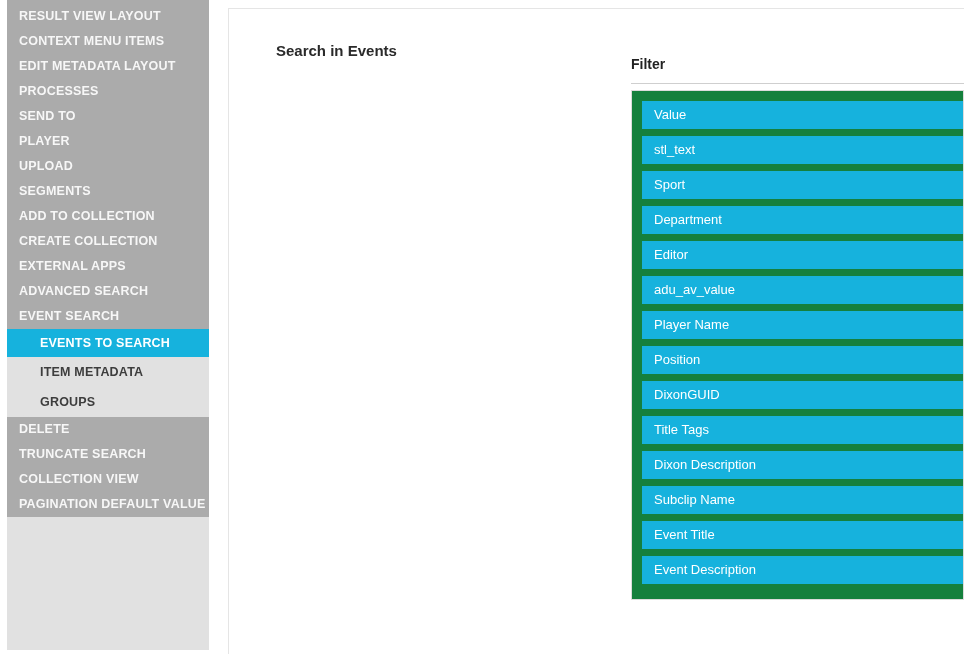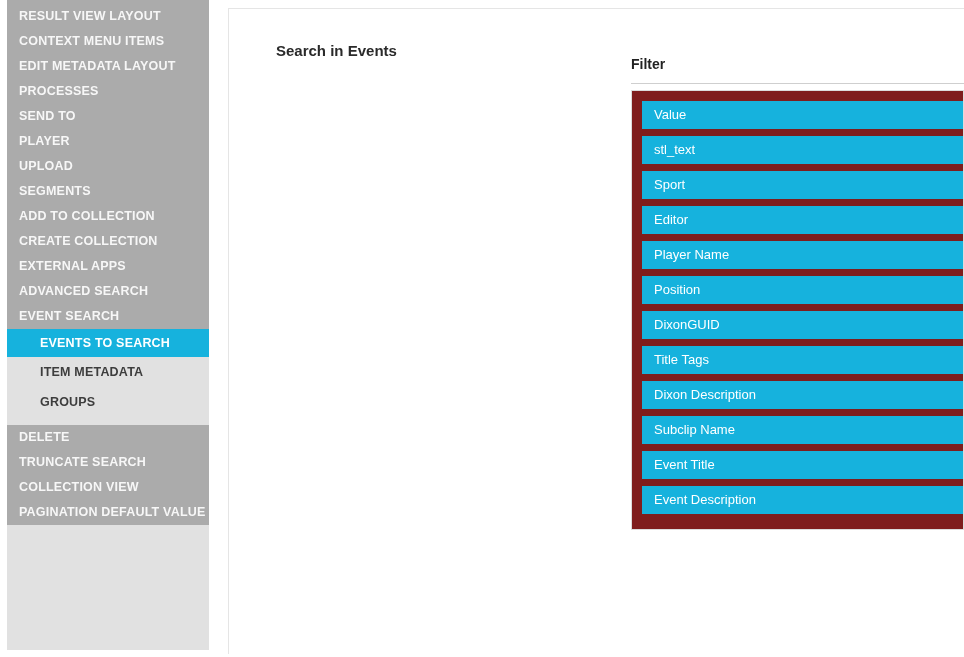--- a/index.html
+++ b/index.html
@@ -32,21 +32,21 @@
     color:#f7f7f7;
     white-space:nowrap; overflow:hidden;
     cursor:pointer;
   }
   .menu-item.selected{
     height:28px; line-height:28px;
     padding-left:33px;
     background:var(--accent);
     color:#ffffff;
   }
-  .subgroup{ height:68px; background:var(--sidebar-light);border-radius:23px; }
+  .subgroup{ height:60px; background:var(--sidebar-light);border-radius:23px; }
   .menu-item.sub{
     height:30px; line-height:30px;
     padding-left:33px;
     color:#3d3d3d;
   }
   
   .panel{
     position:absolute; left:228px; top:8px;
     width:736px; height:646px;
     background:#fff;
@@ -67,21 +67,21 @@
   .filter-input{
     display:block; width:100%; height:11px;
     border:0; border-bottom:1px solid #cfcfcf;
     outline:none; background:transparent;
     font-family:inherit; font-size:11px; color:#333;
   }
   .filter-list{
     margin-top:6px;
     border:1px solid #dcdcdc;
     padding:10px 0 11px 10px;
-    background:#7f1d1d;
+    background:#15803d;
   }
   .field-btn{
     display:block; width:100%;
     height:28px; line-height:28px;
     margin-bottom:7px;
     border:0;
     background:var(--accent);
     color:#fff;
     font-family:inherit; font-size:13px;
     text-align:left; padding-left:12px;
@@ -153,23 +153,25 @@
       <div class="filter-label">Filter</div>
       <input class="filter-input" type="text" value="" style="">
       <div class="filter-list">
 
           <button class="field-btn">Value</button>
 
           <button class="field-btn">stl_text</button>
 
           <button class="field-btn">Sport</button>
 
+          <button class="field-btn">Department</button>
 
           <button class="field-btn">Editor</button>
 
+          <button class="field-btn">adu_av_value</button>
 
           <button class="field-btn">Player Name</button>
 
           <button class="field-btn">Position</button>
 
           <button class="field-btn">DixonGUID</button>
 
           <button class="field-btn">Title Tags</button>
 
 

